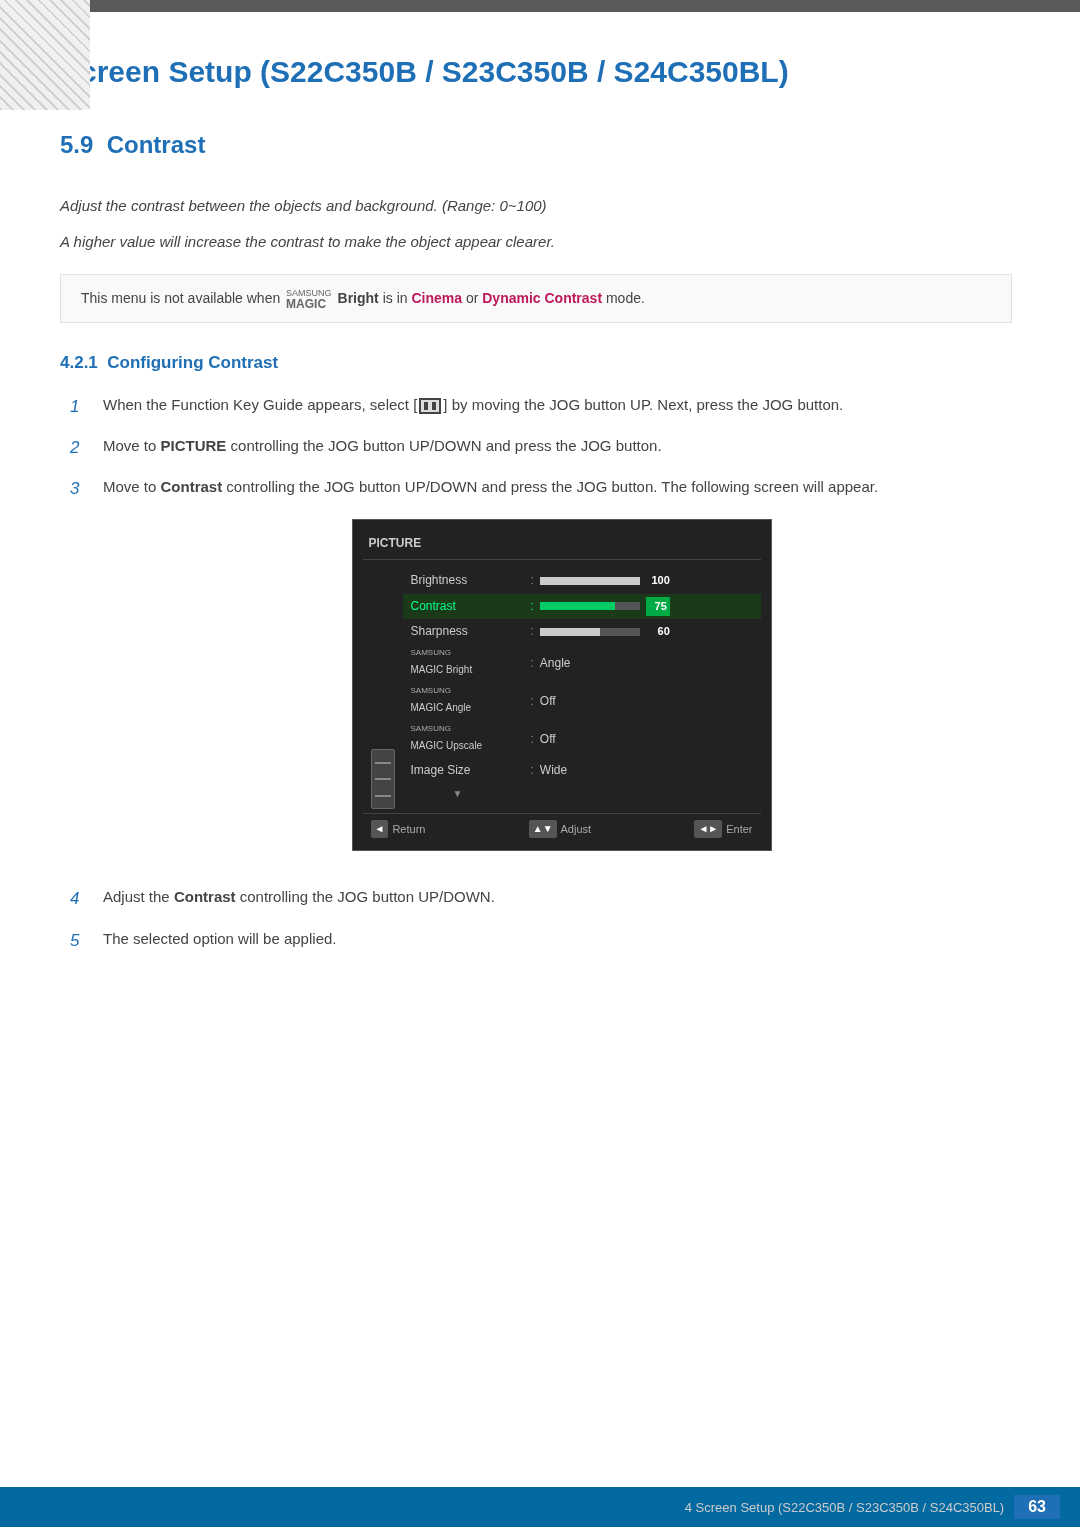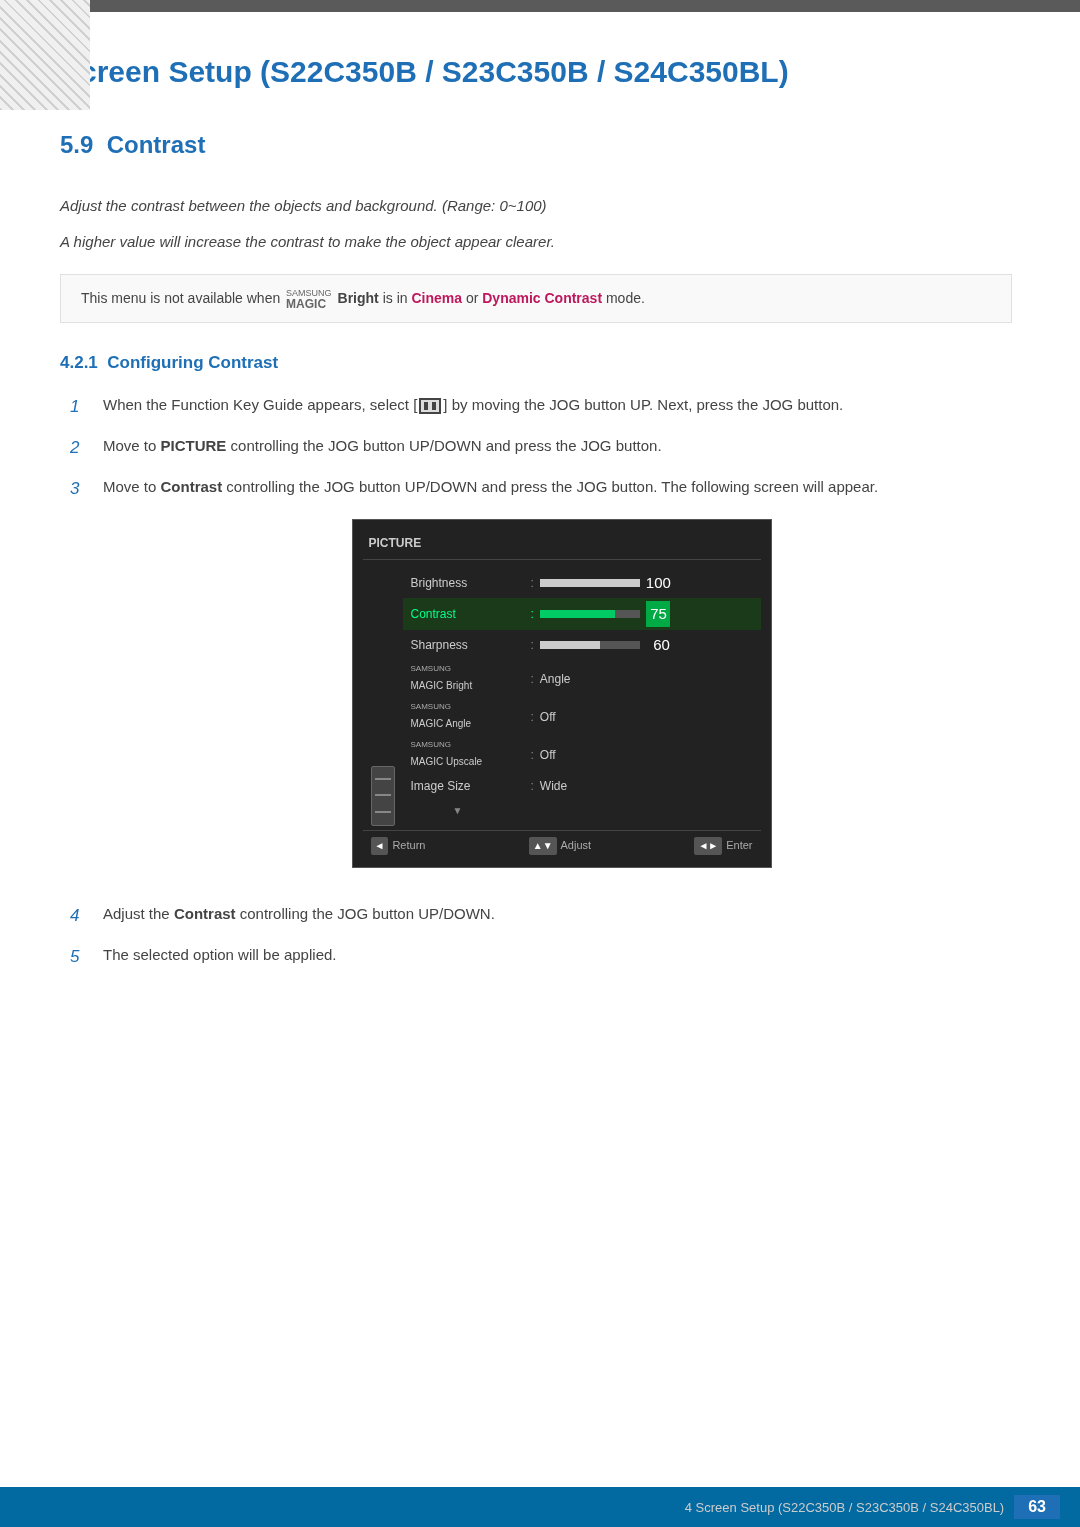--- a/index.html
+++ b/index.html
@@ -188,23 +188,24 @@
       height: 100%;
       background: #ccc;
     }
 
     .osd-bar-fill.contrast {
       background: #00cc66;
     }
 
     .osd-bar-value {
       color: #fff;
-      font-size: 15px;
+      font-size: 11px;
       min-width: 24px;
       text-align: right;
+      font-weight: bold;
     }
 
     .osd-bar-value.contrast-val {
       background: #00aa44;
       padding: 1px 3px;
       color: #fff;
     }
 
     .osd-text-value {
       font-size: 12px;

